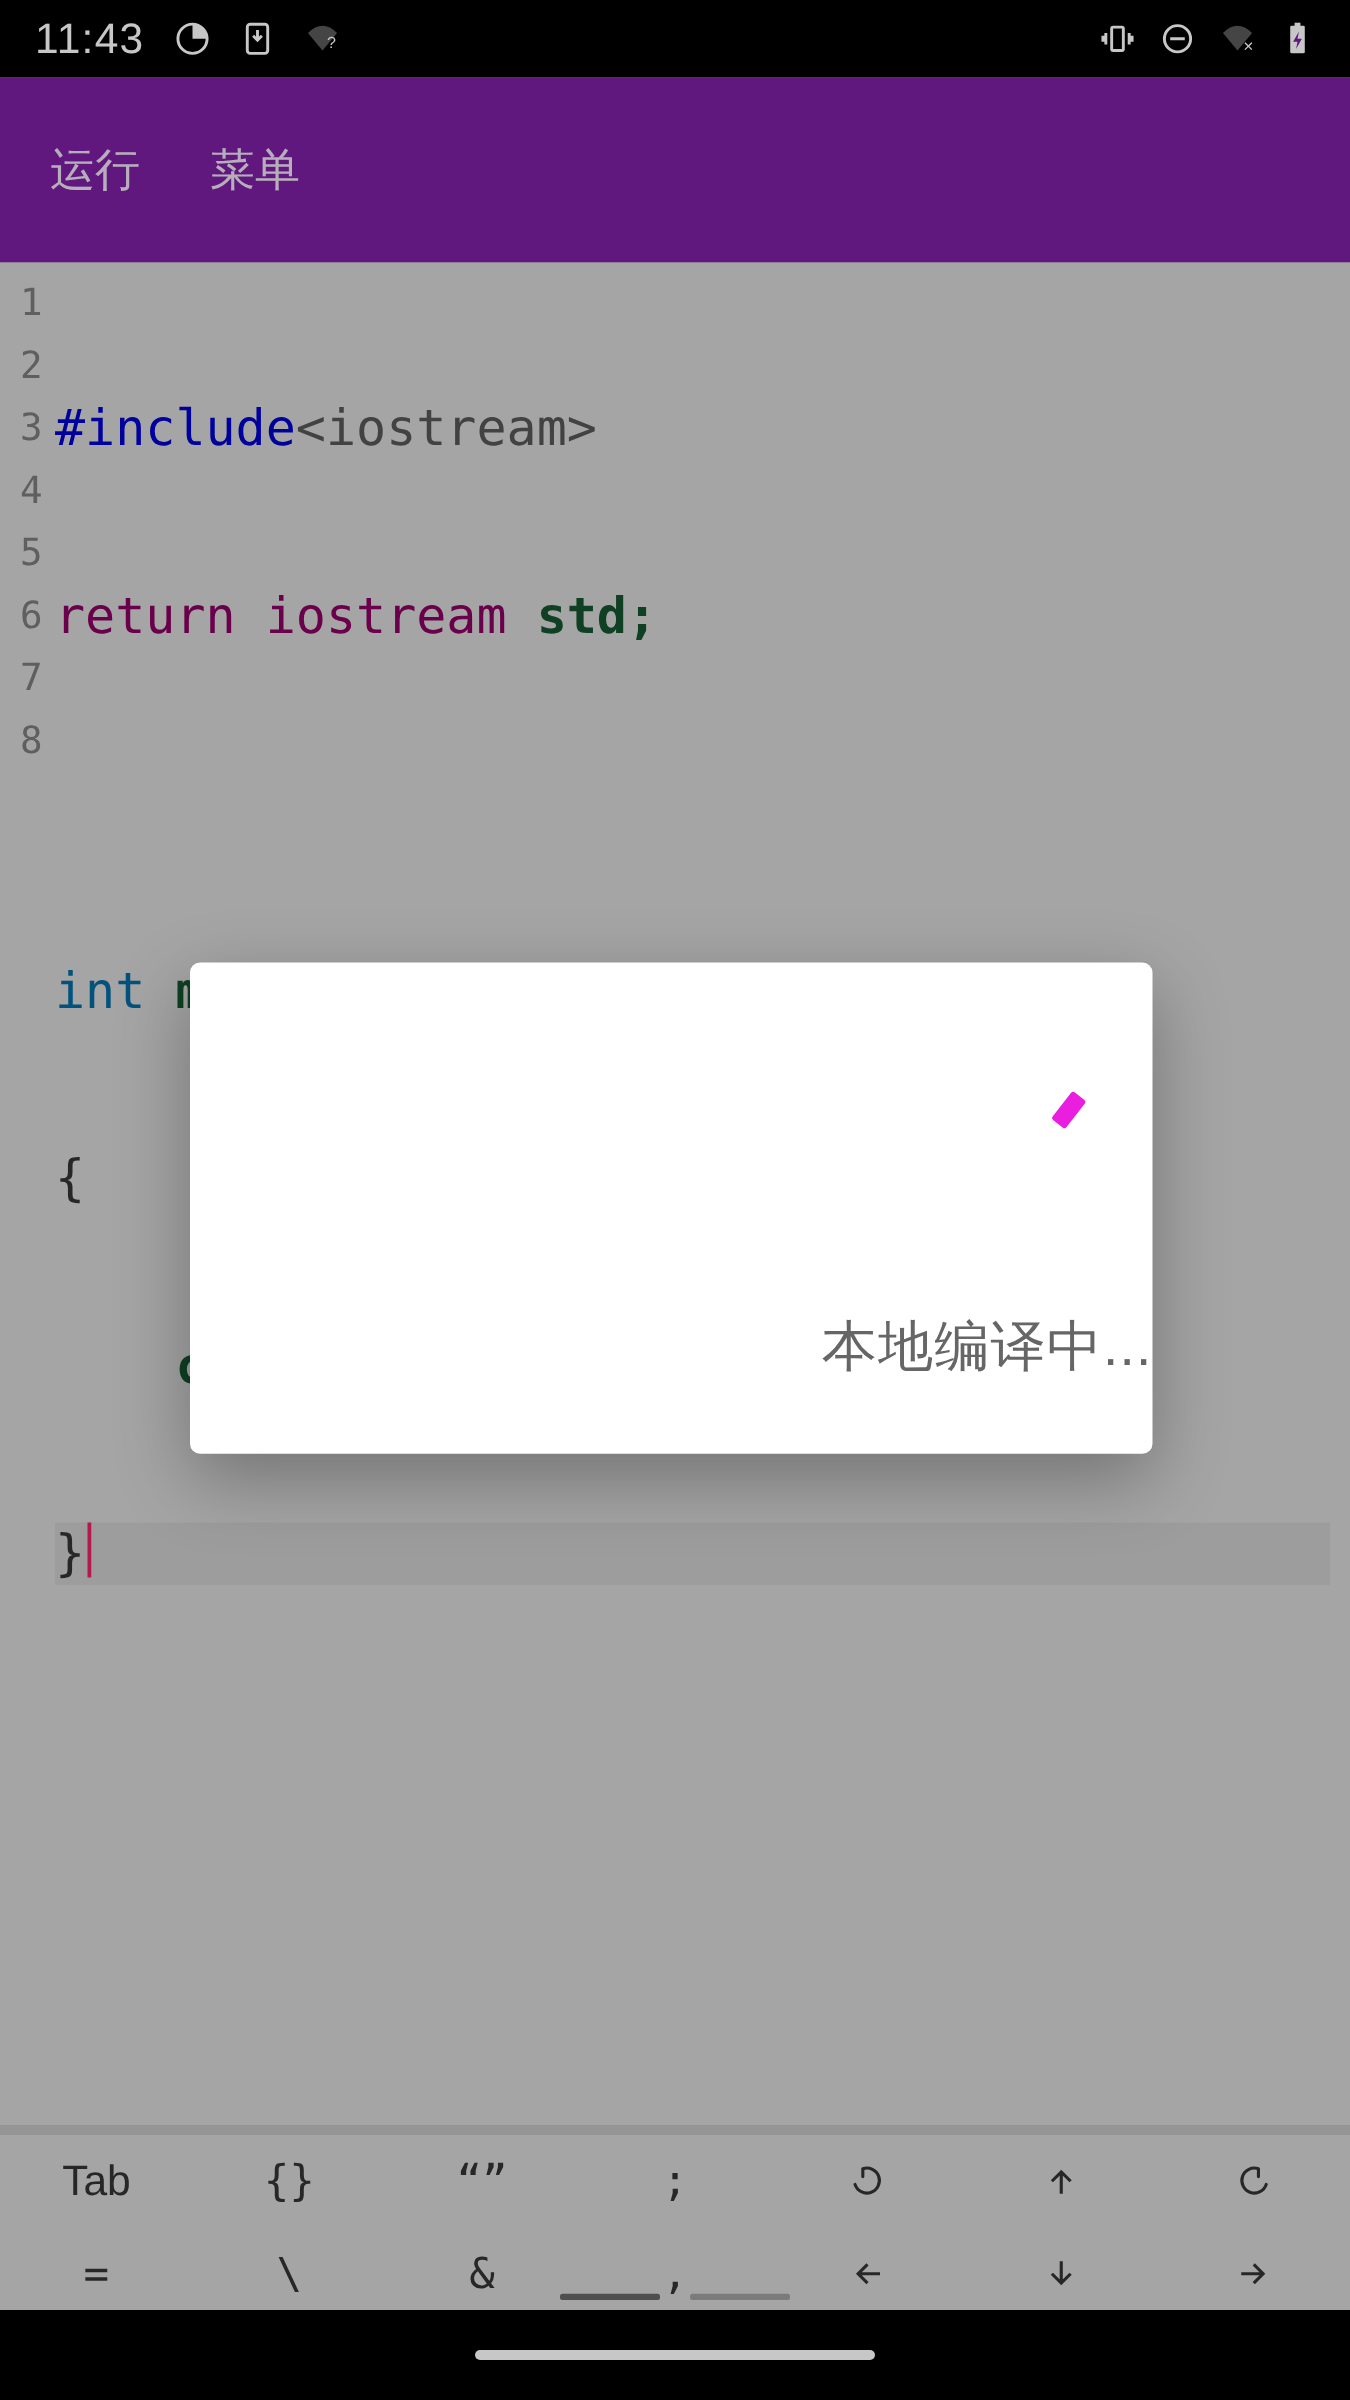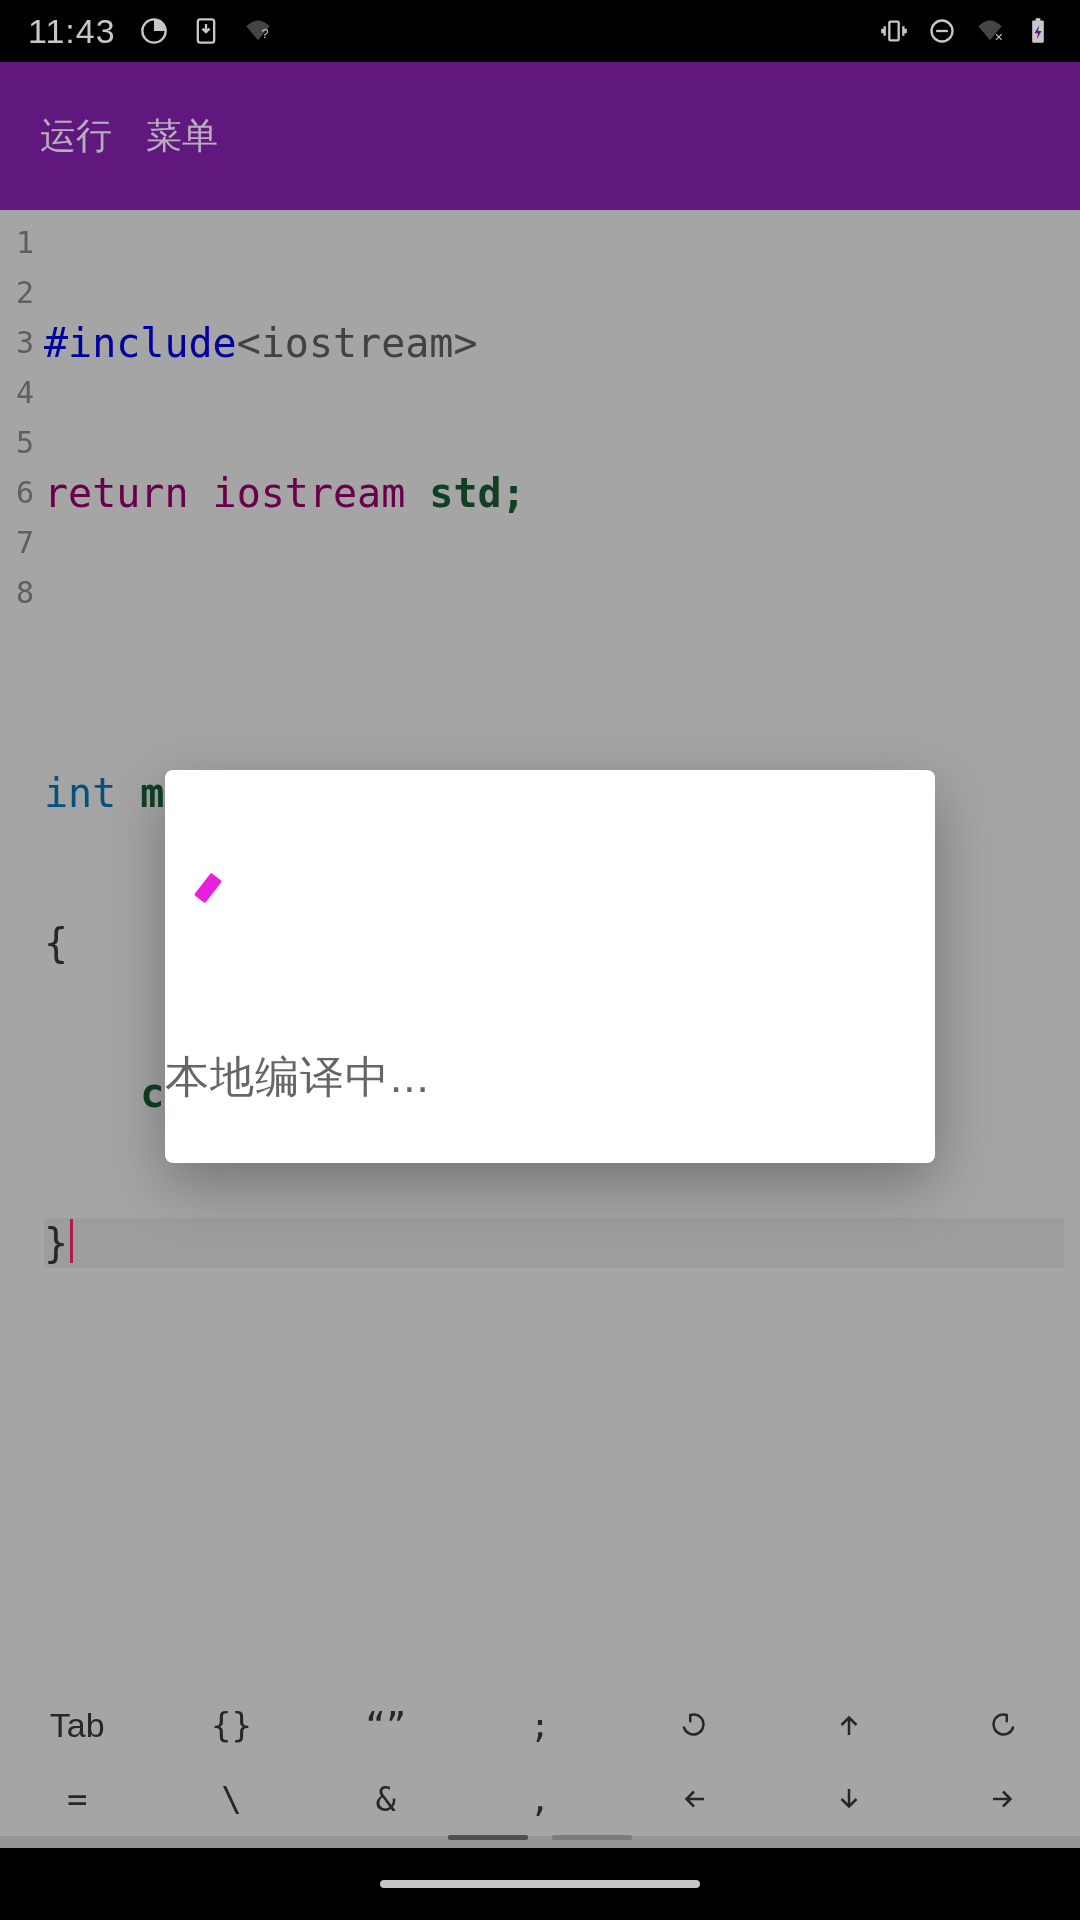--- a/index.html
+++ b/index.html
@@ -26,21 +26,21 @@
     .app-bar {
       height: 148px;
       background: #7B1FA2;
       display: flex;
       align-items: center;
       padding: 0 40px 0 40px;
     }
     .app-titles { flex: 1; display: flex; flex-direction: column; }
     .app-title { color: #EAEAEA; font-size: 50px; font-weight: 600; letter-spacing: 1px; margin-bottom: 2px; }
     .app-subtitle { color: #EAEAEA; font-size: 30px; }
-    .app-actions { display: flex; gap: 34px; }
+    .app-actions { display: flex; gap: 56px; }
     .app-action { color: #EADFF0; font-size: 36px; font-weight: 400; }
 
     
     .editor {
       display: flex;
       background: #D4D4D4;
       height: 1490px;
       font-family: "DejaVu Sans Mono", Consolas, monospace;
       font-size: 40px;
       line-height: 50px;
@@ -74,21 +74,21 @@
       width: 3px;
       height: 44px;
       background: #E91E63;
       vertical-align: -6px;
       margin-left: 2px;
     }
 
     
     .toolbar {
       position: absolute;
-      bottom: 84px;
+      bottom: 64px;
       left: 0; right: 0;
       height: 148px;
       background: #D4D4D4;
       display: flex;
       flex-direction: column;
     }
     .tool-row { flex: 1; display: flex; }
     .tool-key {
       flex: 1;
       display: flex;
@@ -130,29 +130,29 @@
       position: absolute;
       inset: 0;
       background: rgba(0,0,0,0.22);
       pointer-events: none;
     }
 
     
     .dialog {
       position: absolute;
       width: 770px;
-      left: 165px;
+      left: 152px;
       top: 770px;
       background: #fff;
       border-radius: 8px;
       box-shadow: 0 20px 60px rgba(0,0,0,0.3);
       padding: 48px 0 56px 0;
       display: flex;
       flex-direction: column;
-      align-items: flex-start;
+      align-items: flex-end;
     }
     .spinner {
       width: 110px; height: 110px;
       margin: 30px 0 90px 0;
       position: relative;
     }
     .spinner::before {
       content: "";
       position: absolute;
       width: 14px; height: 28px;

